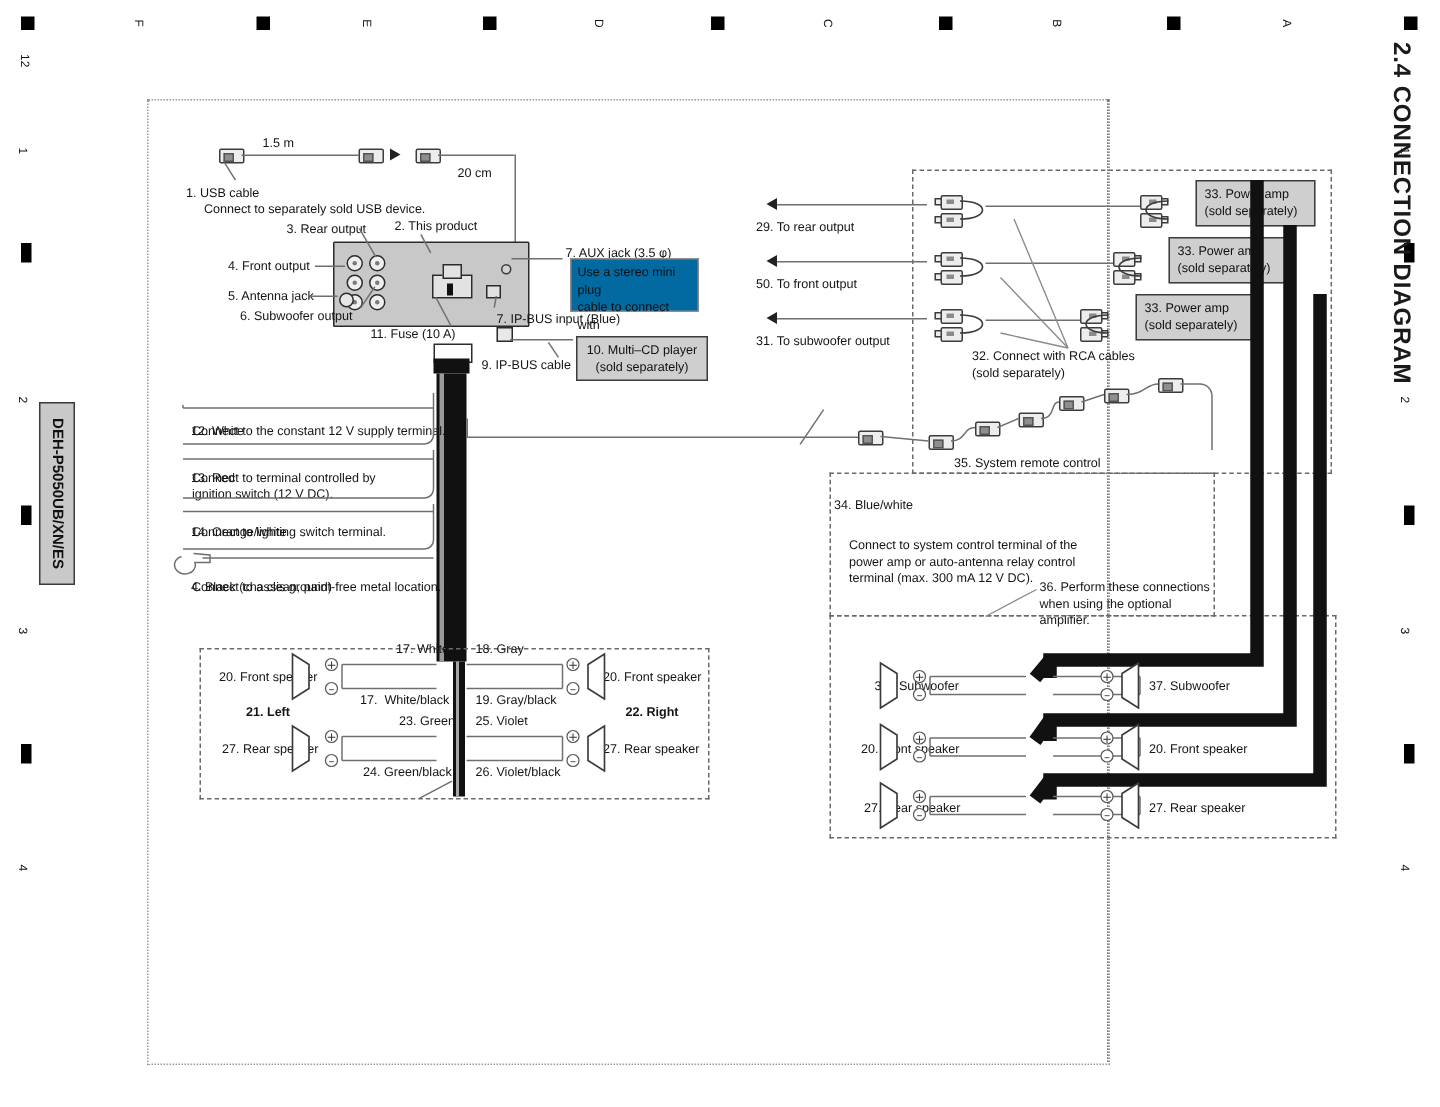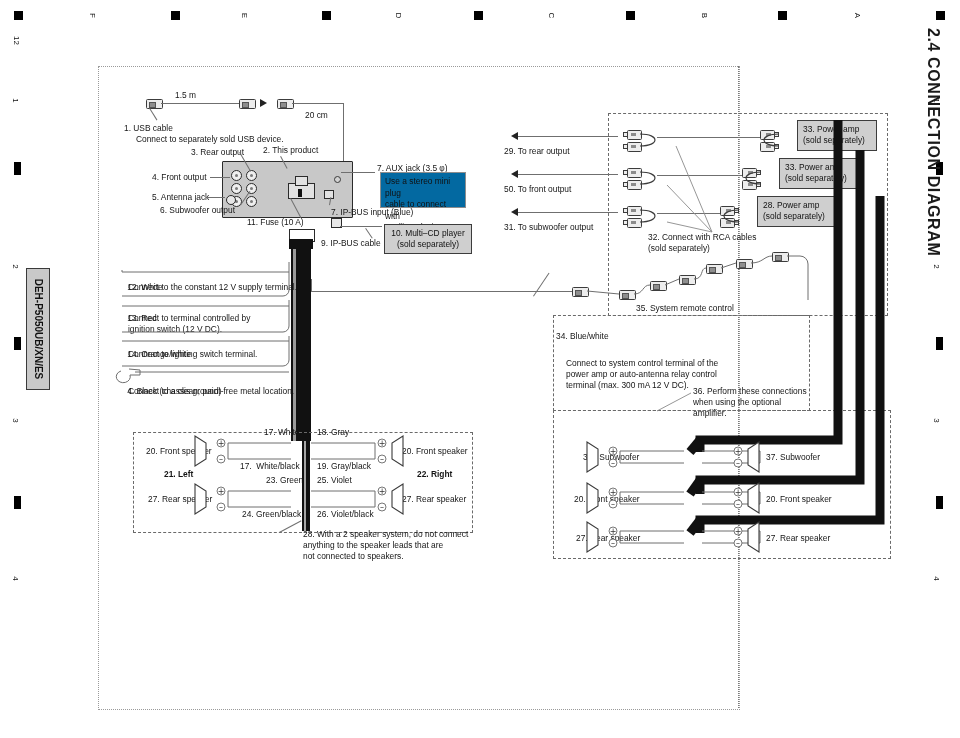--- a/index.html
+++ b/index.html
@@ -313,21 +313,21 @@
   <div class="ln h" style="left:657px;top:213px;width:68px;"></div>
   <div class="rplug flip" style="left:722px;top:206px;">
       <u></u>
       <i></i>
     </div>
   <div class="rplug flip" style="left:722px;top:218px;">
       <u></u>
       <i></i>
     </div>
   <div class="box" style="left:757px;top:196px;width:80px;height:31px;">
-    <span style="white-space:pre-line;">28. Power amp
+    <span style="white-space:pre-line;">33. Power amp
 (sold separately)</span>
   </div>
 
   <div class="lbl" style="left:648px;top:232px;white-space:pre-line;">32. Connect with RCA cables
 (sold separately)</div>
 
   <div class="ln h" style="left:311px;top:291px;width:261px;"></div>
   <div class="ln v" style="left:311px;top:279px;height:13px;"></div>
   <div class="plug" style="left:572px;top:287px;"></div>
   <div class="leader" style="left:533px;top:296px;width:28px;transform:rotate(-56deg);"></div>
@@ -349,23 +349,20 @@
   <div class="lbl" style="left:242px;top:509px;">24. Green/black</div>
   <div class="lbl" style="left:317px;top:509px;">26. Violet/black</div>
 
   <div class="lbl" style="left:146px;top:446px;">20. Front speaker</div>
   <div class="lbl" style="left:402px;top:446px;">20. Front speaker</div>
   <div class="lbl" style="left:148px;top:494px;">27. Rear speaker</div>
   <div class="lbl" style="left:402px;top:494px;">27. Rear speaker</div>
   <div class="lbl" style="left:164px;top:469px;font-weight:bold;"><b>21. Left</b></div>
   <div class="lbl" style="left:417px;top:469px;font-weight:bold;"><b>22. Right</b></div>
 
-  <div class="lbl" style="left:303px;top:529px;white-space:pre-line;">28. With a 2 speaker system, do not connect
-anything to the speaker leads that are
-not connected to speakers.</div>
   <div class="leader" style="left:279px;top:532px;width:25px;transform:rotate(-28deg);"></div>
 
   <div class="lbl" style="left:583px;top:452px;">37.  Subwoofer</div>
   <div class="lbl" style="left:766px;top:452px;">37. Subwoofer</div>
   <div class="lbl" style="left:574px;top:494px;">20. Front speaker</div>
   <div class="lbl" style="left:766px;top:494px;">20. Front speaker</div>
   <div class="lbl" style="left:576px;top:533px;">27. Rear speaker</div>
   <div class="lbl" style="left:766px;top:533px;">27. Rear speaker</div>
 
   <svg class="ov" viewBox="0 0 960 738">

